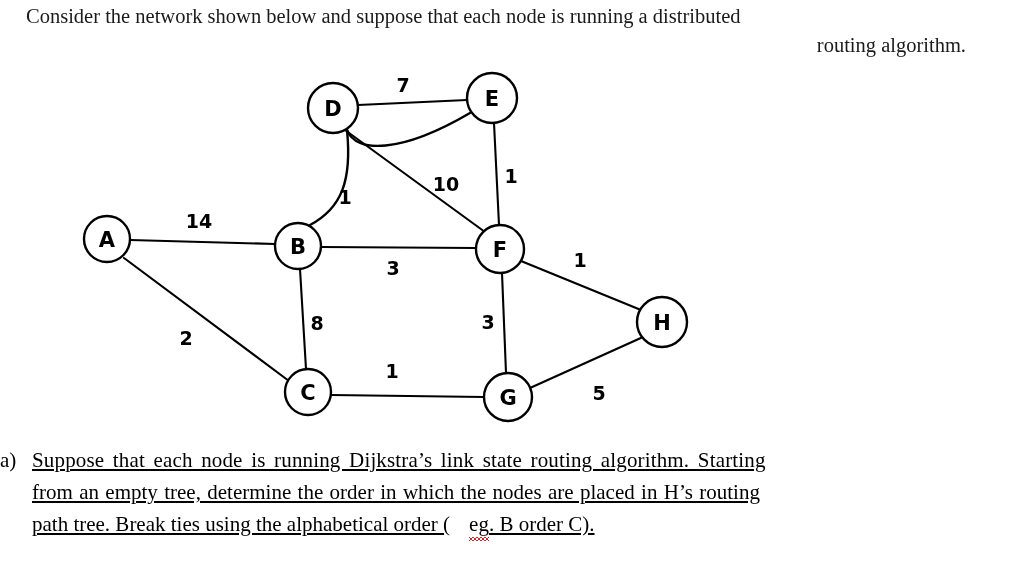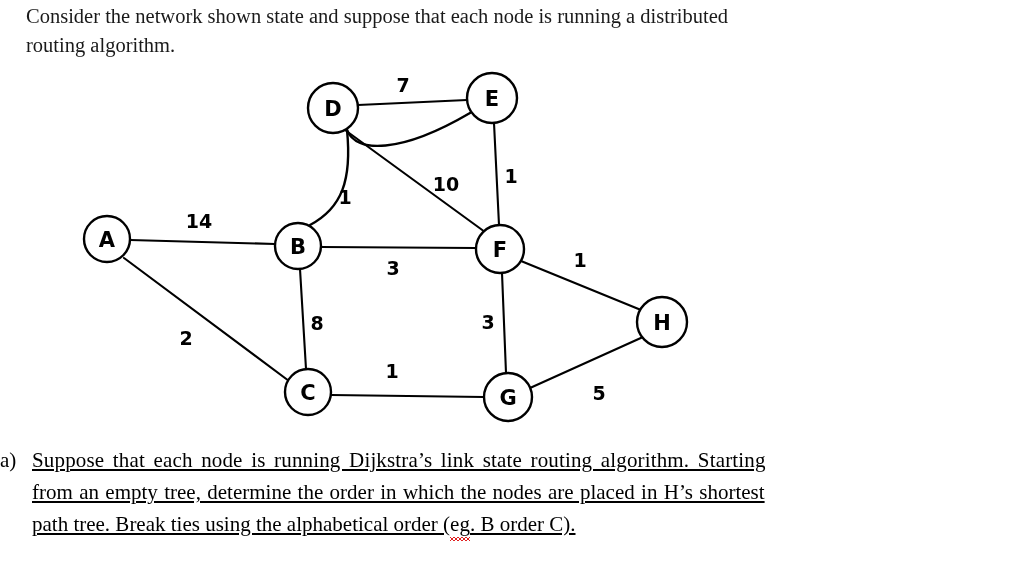--- a/index.html
+++ b/index.html
@@ -26,21 +26,22 @@
     font-size: 20.5px;
     line-height: 29px;
     text-align: left;
     color: #1a1a1a;
   }
   #question-stem .stem-line {
     display: block;
     white-space: nowrap;
   }
   #question-stem .stem-line.second {
-    margin-left: 0px;
+    margin-left: 8px;
+    text-align: right;
   }
 
   
   #network-figure {
     position: absolute;
     left: 0px;
     top: 58px;
     width: 1024px;
     height: 378px;
   }
@@ -110,40 +111,41 @@
   #part-a .pa-line.justify-1 {
     word-spacing: 3.2px;
     letter-spacing: 0.15px;
   }
   #part-a .pa-line.justify-2 {
     word-spacing: 1.1px;
   }
   .spellerror {
     position: relative;
     display: inline-block;
+    margin-left: 19px;
   }
   .spellerror::after {
     content: "";
     position: absolute;
     left: 0;
     right: 0;
     bottom: -1px;
     height: 4px;
     background-image:
       linear-gradient(45deg, transparent 40%, #e02020 40%, #e02020 60%, transparent 60%),
       linear-gradient(-45deg, transparent 40%, #e02020 40%, #e02020 60%, transparent 60%);
     background-size: 4px 4px;
     background-repeat: repeat-x;
   }
 </style>
 </head>
 <body>
 
 <div id="question-stem">
-  <span class="stem-line first">Consider the network shown state and suppose that each node is running a distributed</span>
+  <span class="stem-line first">Consider the network shown below and suppose that each node is running a distributed</span>
   <span class="stem-line second">routing algorithm.</span>
 </div>
 
 <div id="network-figure">
   <svg id="network-svg" width="1024" height="378" viewBox="0 0 1024 378" xmlns="http://www.w3.org/2000/svg">
 
     <g id="edges-layer">
 
       <line class="edge-line" x1="130" y1="182" x2="275" y2="186"></line>
 
@@ -221,16 +223,16 @@
         <text class="node-text" x="662" y="265">H</text>
       </g>
     </g>
   </svg>
 </div>
 
 <div id="part-a">
   <span class="marker">a)</span>
   <div class="body">
     <span class="pa-line justify-1">Suppose that each node is running Dijkstra’s link state routing algorithm. Starting</span>
-    <span class="pa-line justify-2">from an empty tree, determine the order in which the nodes are placed in H’s shortest</span>
+    <span class="pa-line justify-2">from an empty tree, determine the order in which the nodes are placed in H’s routing</span>
     <span class="pa-line"><span>path tree. Break ties using the alphabetical order (</span><span class="spellerror">eg</span><span>. B order C).</span></span>
   </div>
 </div>
 
 </body></html>

